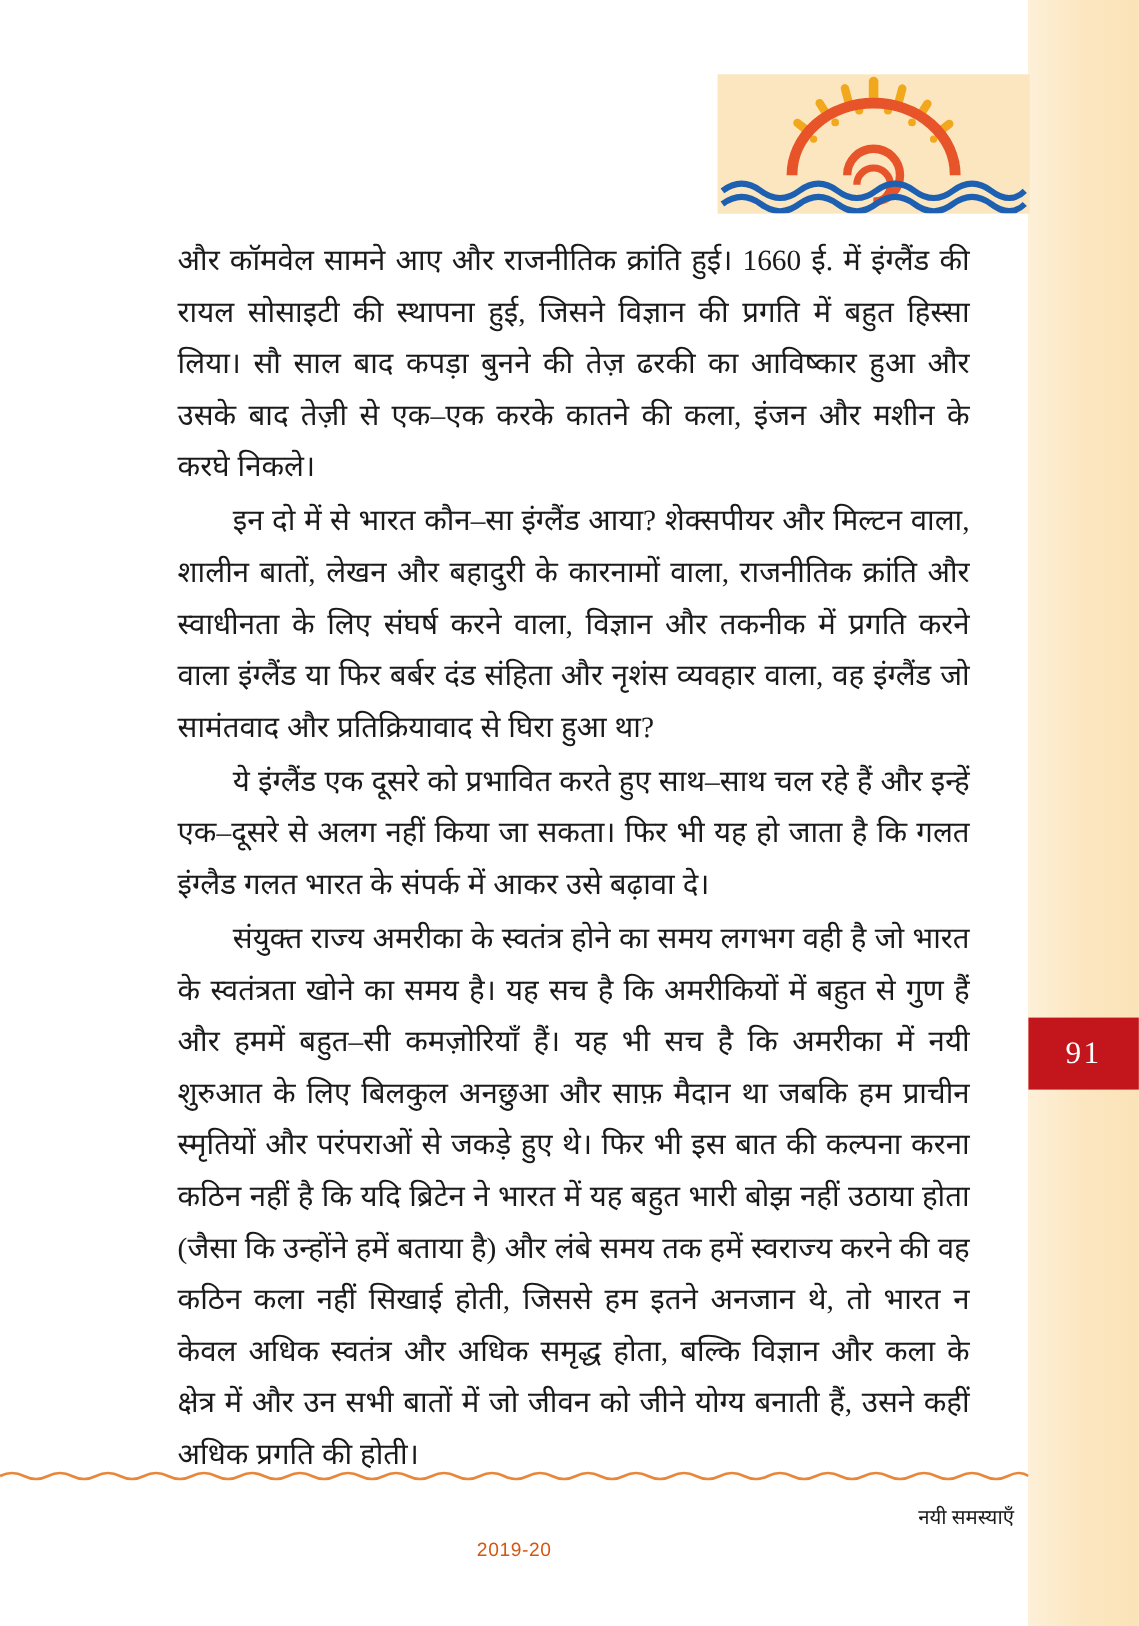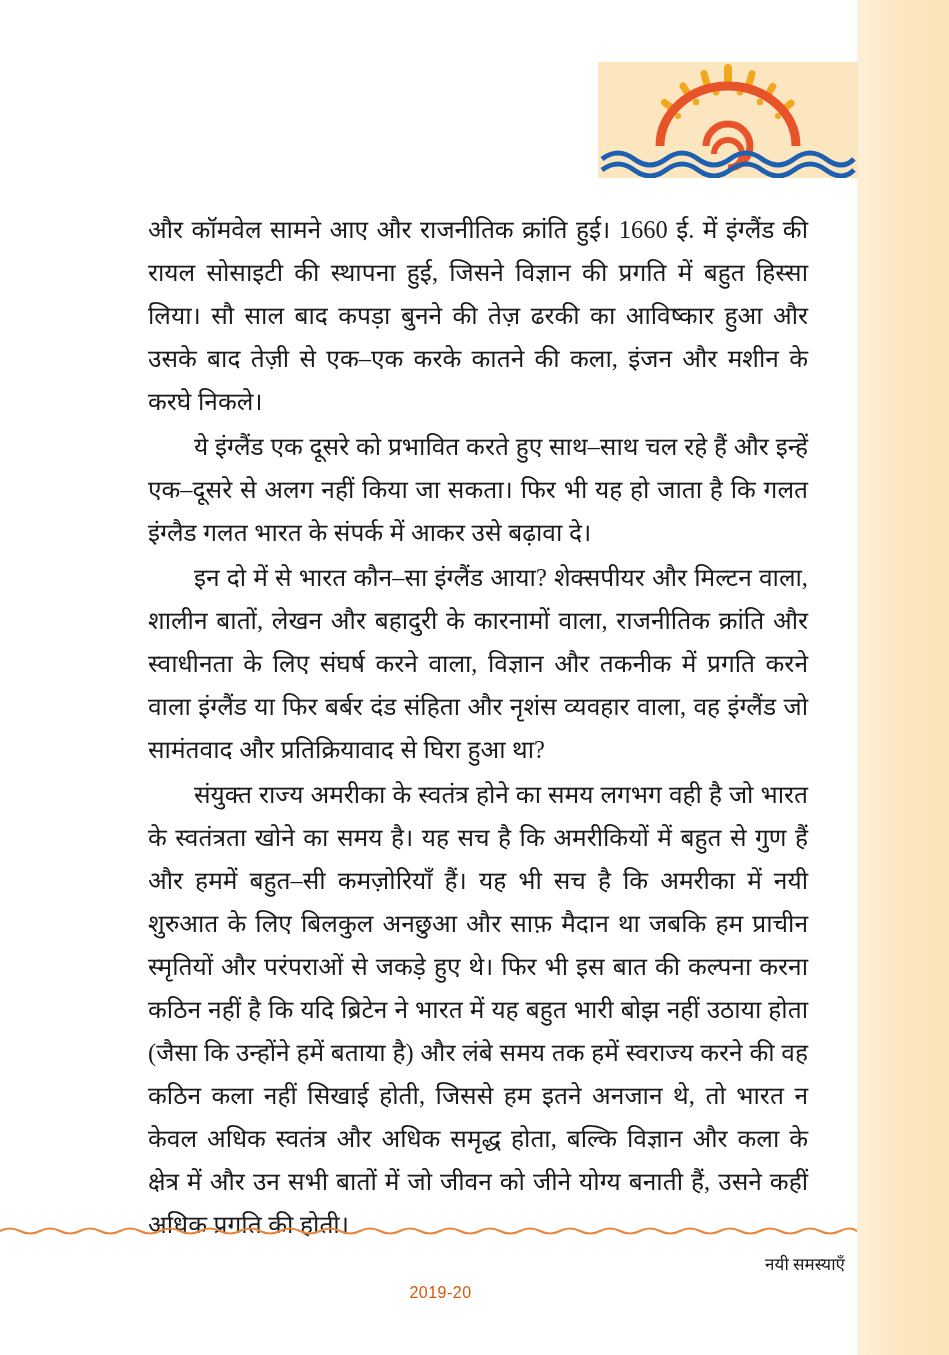--- a/index.html
+++ b/index.html
@@ -64,21 +64,20 @@
     align-items: center;
     justify-content: center;
   }
 
   
   .content {
     position: absolute;
     left: 148px;
     top: 196px;
     width: 660px;
-    margin-top: 12px;
   }
   .content p {
     margin: 0 0 2px 0;
     font-family: "Liberation Serif", serif;
     font-size: 24.5px;
     line-height: 43px;
     color: #1a1a1a;
     text-align: justify;
     text-justify: inter-word;
     word-spacing: 0.5px;
@@ -107,21 +106,20 @@
   .footer-year {
     position: absolute;
     left: 0;
     top: 1284px;
     width: 857px;
     text-align: center;
     font-family: "Liberation Sans", sans-serif;
     font-size: 16px;
     color: #d4570f;
     letter-spacing: 0.5px;
-    padding-left: 12px;
   }
 </style>
 </head>
 <body>
 
 <div class="page">
 
   <div class="right-strip">
     <div class="right-strip-inner"></div>
   </div>
@@ -148,25 +146,28 @@
 
       <path d="M62 84 A68 60 0 0 1 198 84" fill="none" stroke="#e8542a" stroke-width="9"></path>
       <path d="M130 84 m-22 0 a22 22 0 1 1 22 22" fill="none" stroke="#e8542a" stroke-width="7"></path>
       <path d="M130 106 a14 14 0 1 0 -14 -14" fill="none" stroke="#e8542a" stroke-width="6"></path>
 
       <path d="M4 97 q16 -12 32 0 t32 0 t32 0 t32 0 t32 0 t32 0 t32 0 t28 0" fill="none" stroke="#1d5fb0" stroke-width="5"></path>
       <path d="M4 108 q16 -12 32 0 t32 0 t32 0 t32 0 t32 0 t32 0 t32 0 t28 0" fill="none" stroke="#1d5fb0" stroke-width="5"></path>
     </svg>
   </div>
 
+  <div class="page-num">
+    <span>91</span>
+  </div>
 
   <div class="content">
     <p>और कॉमवेल सामने आए और राजनीतिक क्रांति हुई। 1660 ई. में इंग्लैंड की रायल सोसाइटी की स्थापना हुई, जिसने विज्ञान की प्रगति में बहुत हिस्सा लिया। सौ साल बाद कपड़ा बुनने की तेज़ ढरकी का आविष्कार हुआ और उसके बाद तेज़ी से एक–एक करके कातने की कला, इंजन और मशीन के करघे निकले।</p>
+    <p class="indent">इन दो में से भारत कौन–सा इंग्लैंड आया? शेक्सपीयर और मिल्टन वाला, शालीन बातों, लेखन और बहादुरी के कारनामों वाला, राजनीतिक क्रांति और स्वाधीनता के लिए संघर्ष करने वाला, विज्ञान और तकनीक में प्रगति करने वाला इंग्लैंड या फिर बर्बर दंड संहिता और नृशंस व्यवहार वाला, वह इंग्लैंड जो सामंतवाद और प्रतिक्रियावाद से घिरा हुआ था?</p>
     <p class="indent">ये इंग्लैंड एक दूसरे को प्रभावित करते हुए साथ–साथ चल रहे हैं और इन्हें एक–दूसरे से अलग नहीं किया जा सकता। फिर भी यह हो जाता है कि गलत इंग्लैड गलत भारत के संपर्क में आकर उसे बढ़ावा दे।</p>
-    <p class="indent">इन दो में से भारत कौन–सा इंग्लैंड आया? शेक्सपीयर और मिल्टन वाला, शालीन बातों, लेखन और बहादुरी के कारनामों वाला, राजनीतिक क्रांति और स्वाधीनता के लिए संघर्ष करने वाला, विज्ञान और तकनीक में प्रगति करने वाला इंग्लैंड या फिर बर्बर दंड संहिता और नृशंस व्यवहार वाला, वह इंग्लैंड जो सामंतवाद और प्रतिक्रियावाद से घिरा हुआ था?</p>
     <p class="indent">संयुक्त राज्य अमरीका के स्वतंत्र होने का समय लगभग वही है जो भारत के स्वतंत्रता खोने का समय है। यह सच है कि अमरीकियों में बहुत से गुण हैं और हममें बहुत–सी कमज़ोरियाँ हैं। यह भी सच है कि अमरीका में नयी शुरुआत के लिए बिलकुल अनछुआ और साफ़ मैदान था जबकि हम प्राचीन स्मृतियों और परंपराओं से जकड़े हुए थे। फिर भी इस बात की कल्पना करना कठिन नहीं है कि यदि ब्रिटेन ने भारत में यह बहुत भारी बोझ नहीं उठाया होता (जैसा कि उन्होंने हमें बताया है) और लंबे समय तक हमें स्वराज्य करने की वह कठिन कला नहीं सिखाई होती, जिससे हम इतने अनजान थे, तो भारत न केवल अधिक स्वतंत्र और अधिक समृद्ध होता, बल्कि विज्ञान और कला के क्षेत्र में और उन सभी बातों में जो जीवन को जीने योग्य बनाती हैं, उसने कहीं अधिक प्रगति की होती।</p>
   </div>
 
   <div class="footer-rule">
     <svg width="857" height="10" viewBox="0 0 857 10" xmlns="http://www.w3.org/2000/svg">
       <path d="M0 5 q10 -5 20 0 t20 0 t20 0 t20 0 t20 0 t20 0 t20 0 t20 0 t20 0 t20 0 t20 0 t20 0 t20 0 t20 0 t20 0 t20 0 t20 0 t20 0 t20 0 t20 0 t20 0 t20 0 t20 0 t20 0 t20 0 t20 0 t20 0 t20 0 t20 0 t20 0 t20 0 t20 0 t20 0 t20 0 t20 0 t20 0 t20 0 t20 0 t20 0 t20 0 t20 0 t20 0 t17 0" fill="none" stroke="#e8873a" stroke-width="2.2"></path>
     </svg>
   </div>
 
   <div class="footer-caption">नयी समस्याएँ</div>

